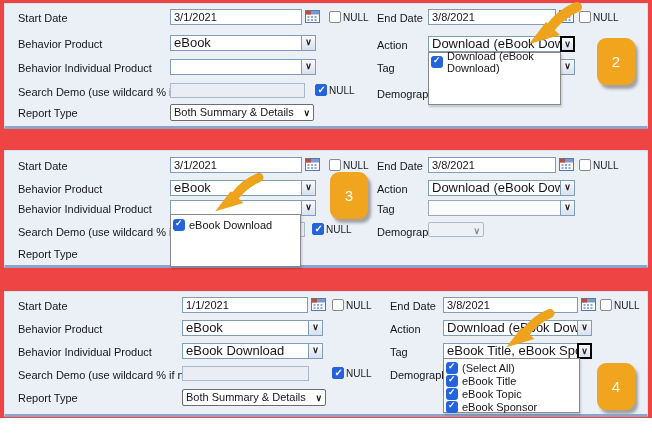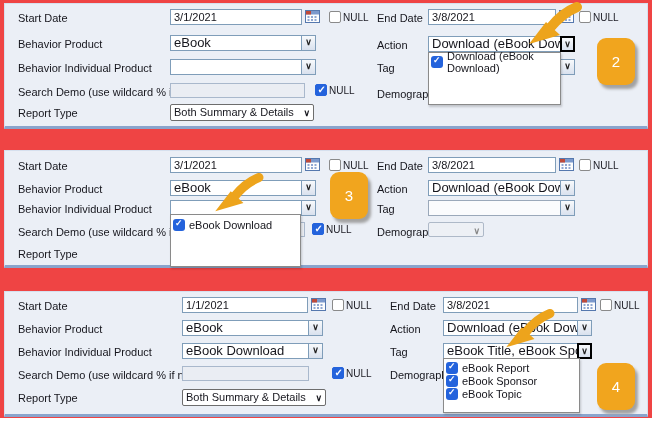--- a/index.html
+++ b/index.html
@@ -281,29 +281,33 @@
     <div class="nlbl" style="left:346px;top:368px;">NULL</div>
 
     <div class="lbl" style="left:390px;top:369px;">Demographic</div>
 
     <div class="lbl" style="left:18px;top:392px;">Report Type</div>
     <div class="sel" style="left:182px;top:389px;width:144px;">Both Summary &amp; Details</div>
 
     <div class="listbox" style="left:443px;top:358px;width:137px;height:55px;padding-top:2px;">
       <div class="li">
         <span class="lcb"></span>
-        <span>eBook Report</span>
+        <span>(Select All)</span>
+      </div>
+      <div class="li">
+        <span class="lcb"></span>
+        <span>eBook Title</span>
+      </div>
+      <div class="li">
+        <span class="lcb"></span>
+        <span>eBook Topic</span>
       </div>
       <div class="li">
         <span class="lcb"></span>
         <span>eBook Sponsor</span>
-      </div>
-      <div class="li">
-        <span class="lcb"></span>
-        <span>eBook Topic</span>
       </div>
     </div>
 
     <svg class="arrow" style="left:501px;top:309px;" width="56" height="40" viewBox="0 0 58 44">
         <path d="M52 5 C 42 9, 33 16, 25 26" stroke="#EDA41C" stroke-width="10" stroke-linecap="round" fill="none"></path>
         <polygon points="4,42 21,20 35,33" fill="#EDA41C"></polygon>
       </svg>
     <div class="badge" style="left:597px;top:363px;">4</div>
   </div>
 

